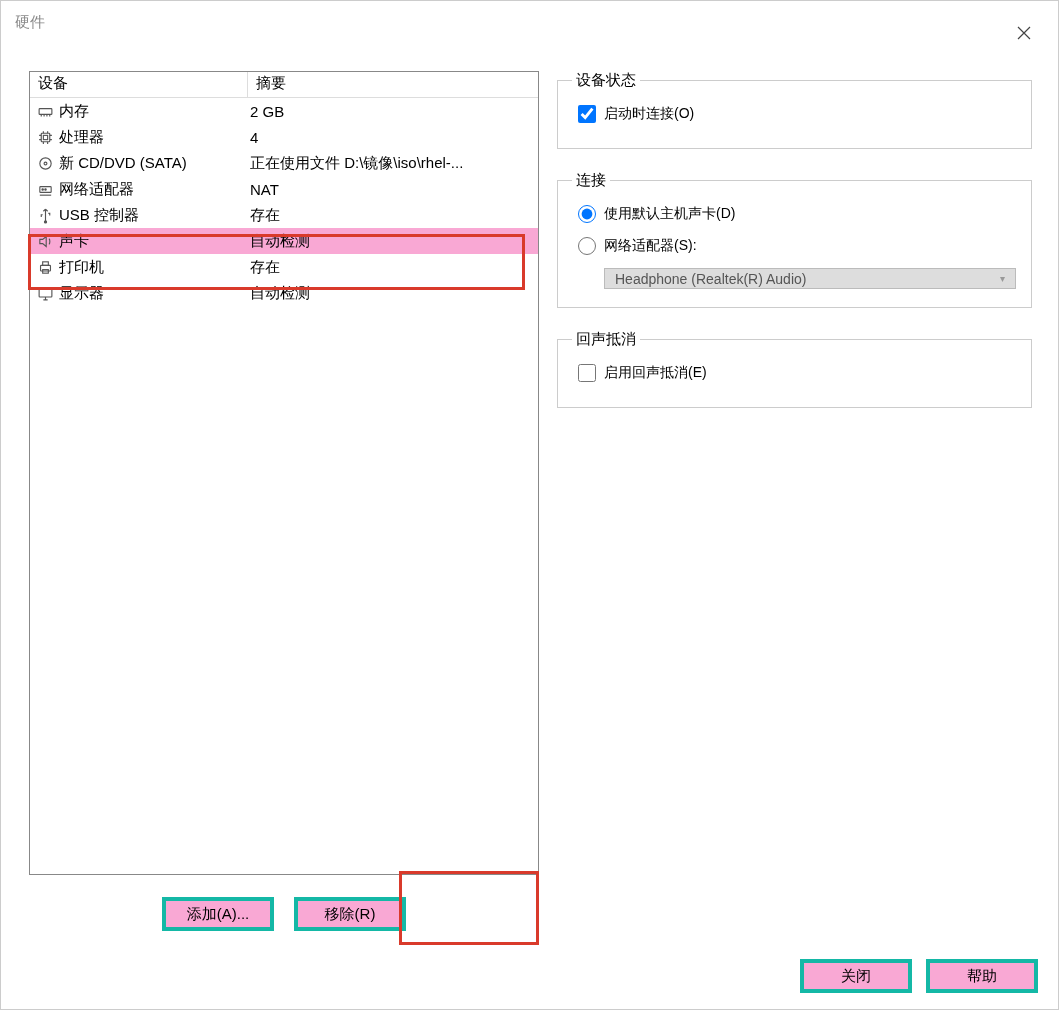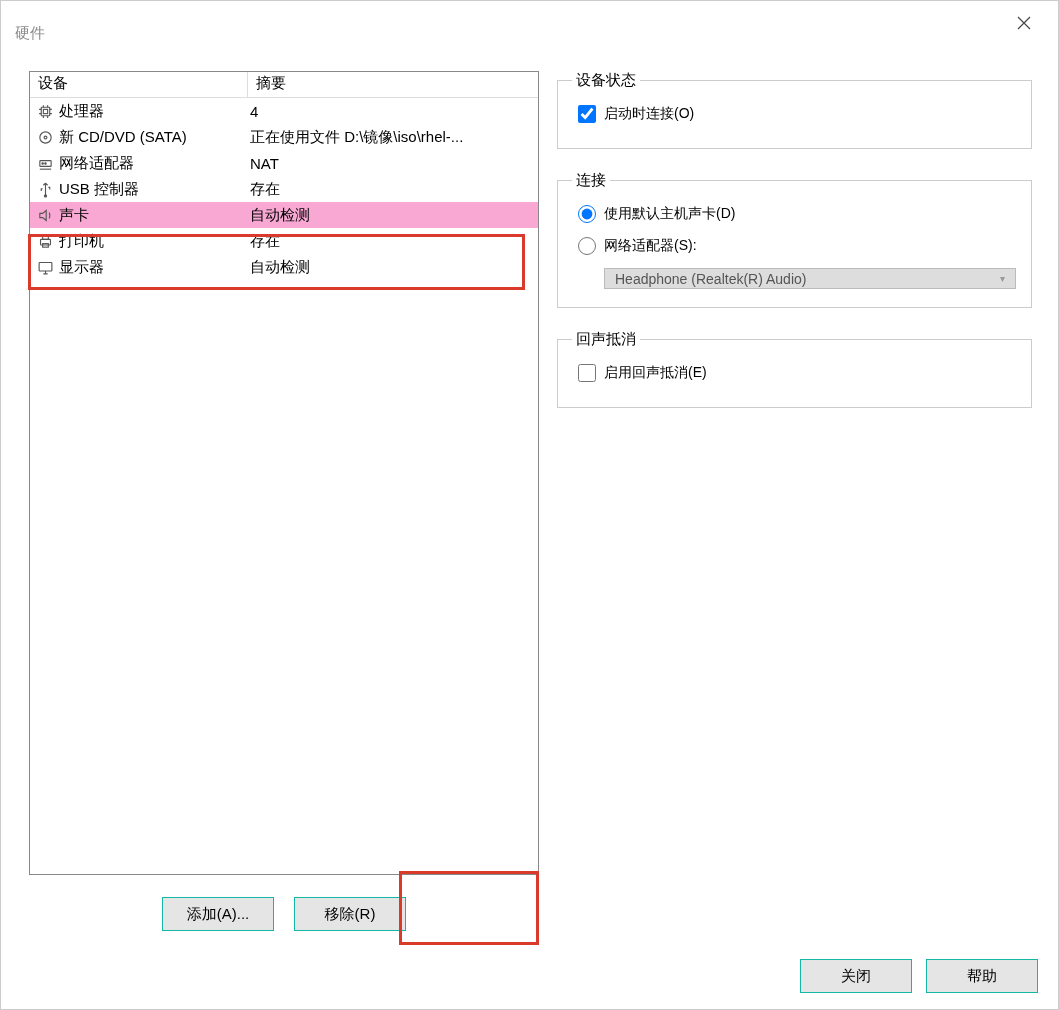--- a/index.html
+++ b/index.html
@@ -14,22 +14,22 @@
     width: 1059px;
     height: 1010px;
     border: 1px solid #ccc;
     display: flex;
     flex-direction: column;
     background: #fff;
   }
   .titlebar {
     height: 42px;
     display: flex;
-    align-items: flex-end;
-    padding: 0 14px;
+    align-items: flex-start;
+    padding: 12px 14px;
     color: #888;
     font-size: 15px;
   }
   .titlebar .spacer { flex: 1; }
   .close-x {
     width: 40px;
     height: 40px;
     display: flex;
     align-items: center;
     justify-content: center;
@@ -109,22 +109,22 @@
   }
   .btn-row {
     display: flex;
     justify-content: center;
     gap: 20px;
     padding: 22px 0 8px 0;
   }
   .win-btn {
     min-width: 112px;
     height: 34px;
-    border: 1px solid #14b8a6;
-    background: #e5e5e5;
+    border: 4px solid #14b8a6;
+    background: #f9a8d4;
     font-size: 15px;
     font-family: inherit;
     cursor: pointer;
     padding: 0 14px;
   }
   .highlight-box-2 {
     position: absolute;
     border: 3px solid #d93a2b;
     pointer-events: none;
     left: 398px;
@@ -200,20 +200,30 @@
 
   <div class="body">
 
     <div class="left-col">
       <div class="device-list">
         <div class="list-header">
           <div class="col1">设备</div>
           <div class="col2">摘要</div>
         </div>
         <div class="list-body" id="list-body">
+            <div class="row">
+              <span class="icon">
+                <svg width="17" height="17" viewBox="0 0 24 24" fill="none" stroke="#555" stroke-width="1.6">
+                  <rect x="3" y="8" width="18" height="8" rx="1"></rect>
+                  <path d="M6 16v3M10 16v3M14 16v3M18 16v3"></path>
+                </svg>
+              </span>
+              <span class="c1">内存</span>
+              <span class="c2">2 GB</span>
+            </div>
             <div class="row">
               <span class="icon">
                 <svg width="17" height="17" viewBox="0 0 24 24" fill="none" stroke="#555" stroke-width="1.6">
                   <rect x="6" y="6" width="12" height="12" rx="1"></rect>
                   <rect x="9" y="9" width="6" height="6"></rect>
                   <path d="M9 3v3M15 3v3M9 18v3M15 18v3M3 9h3M3 15h3M18 9h3M18 15h3"></path>
                 </svg>
               </span>
               <span class="c1">处理器</span>
               <span class="c2">4</span>

